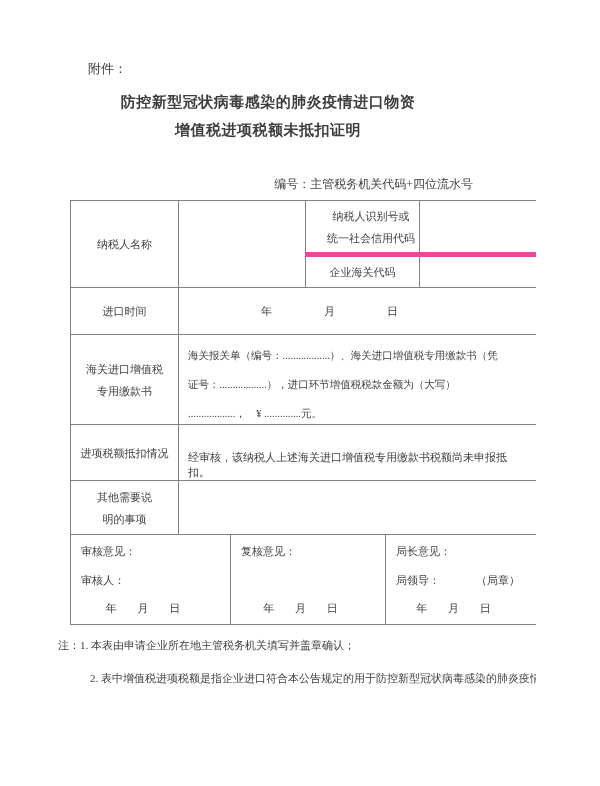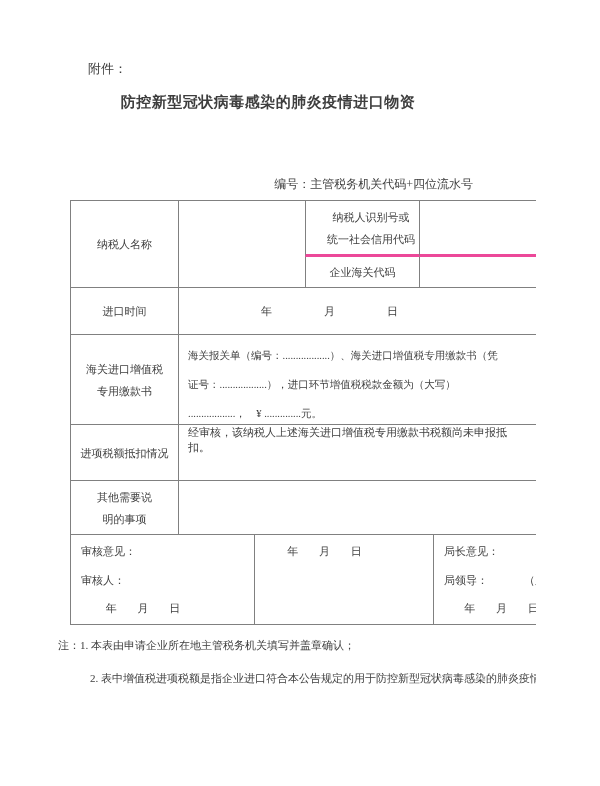--- a/index.html
+++ b/index.html
@@ -60,55 +60,54 @@
   .grid-main {
     display: grid;
     grid-template-columns: 107px 127px 114px 117px;
     grid-template-rows: 56px 30px 47px 90px 56px 54px;
   }
   .grid-approval {
     display: grid;
     grid-template-columns: 159px 155px 151px;
     grid-auto-rows: 89px;
     border-top: 1px solid #808080;
-    gap: 24px;
   }
   .cell {
     font-size: 11px;
     box-sizing: border-box;
     overflow: hidden;
   }
   .center {
     display: flex;
     flex-direction: column;
     align-items: center;
     justify-content: center;
     text-align: center;
     line-height: 22px;
   }
   .bl { border-left: 1px solid #808080; }
   .bt { border-top: 1px solid #808080; }
-  .bb { border-bottom: 3px solid #ec4899; padding-left: 17px; }
+  .bb { border-bottom: 5px solid #ec4899; padding-left: 17px; }
   .span2r { grid-row: span 2; }
   .span3c { grid-column: span 3; }
   .date-row {
     display: flex;
     align-items: center;
     padding-left: 82px;
     gap: 52px;
   }
   .text-cell {
     padding: 6px 9px;
     font-size: 10.5px;
     line-height: 29px;
     white-space: nowrap;
   }
   .vcenter-text {
     display: flex;
-    align-items: flex-start;
+    align-items: flex-end;
     padding: 0 9px;
     font-size: 11px;
   }
   .appr-cell {
     display: flex;
     flex-direction: column;
     justify-content: space-between;
     padding: 9px 10px 8px 10px;
     font-size: 11px;
   }
@@ -134,20 +133,21 @@
   .note-3 { margin-left: 46px; }
 </style>
 </head>
 <body>
 
 <div class="page">
 
   <div class="attachment">附件：</div>
 
   <div class="title-line1">防控新型冠状病毒感染的肺炎疫情进口物资</div>
+  <div class="title-line2">增值税进项税额未抵扣证明</div>
 
   <div class="serial">编号：主管税务机关代码+四位流水号</div>
 
   <div class="table-wrap">
 
     <div class="grid-main">
 
       <div class="cell center span2r">
         <span>纳税人名称</span>
       </div>
@@ -198,20 +198,21 @@
 
     <div class="grid-approval">
 
       <div class="cell appr-cell">
         <div>审核意见：</div>
         <div>审核人：</div>
         <div class="appr-date">年 月 日</div>
       </div>
 
       <div class="cell bl appr-cell">
+        <div>复核意见：</div>
         <div class="appr-date">年 月 日</div>
       </div>
 
       <div class="cell bl appr-cell">
         <div>局长意见：</div>
         <div class="leader-line">
           <span>局领导：</span>
           <span>（局章）</span>
         </div>
         <div class="appr-date">年 月 日</div>

